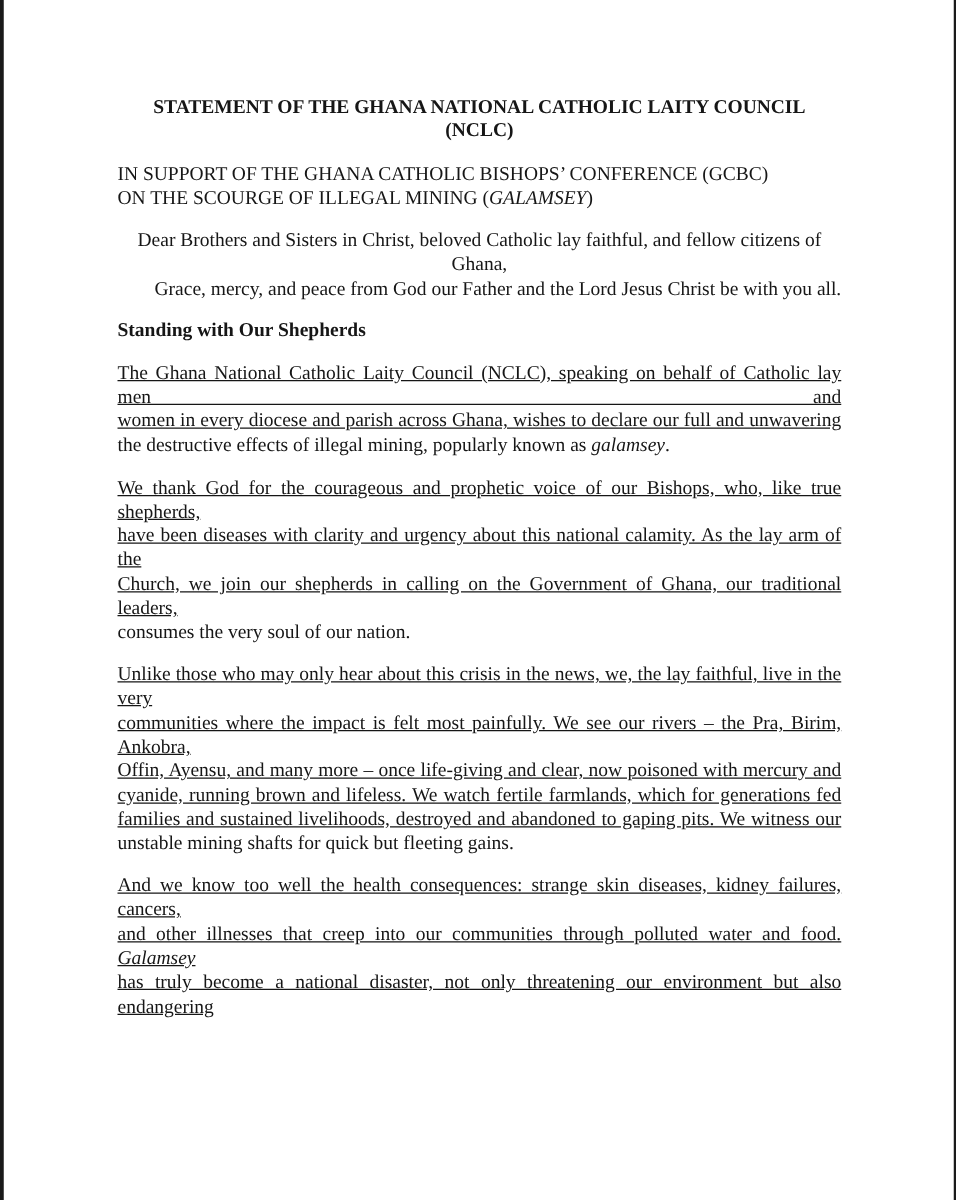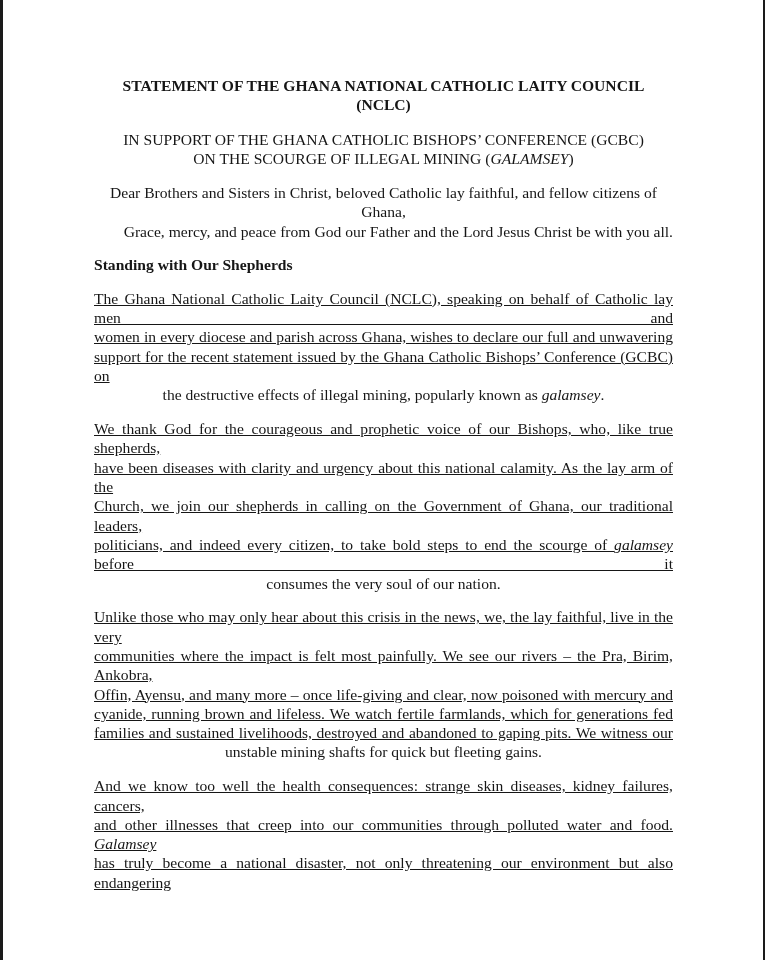--- a/index.html
+++ b/index.html
@@ -22,21 +22,21 @@
   p { margin: 0; text-align: justify; }
   .title { font-weight: bold; margin-bottom: 15px; text-align: center; }
   .subtitle { margin-bottom: 15px; text-align: left; }
   .salute { text-align: center; }
   .grace { margin-bottom: 14px; text-align: right; }
   h2 {
     font-size: 15.6px; font-weight: bold; margin: 0 0 14.5px 0;
     line-height: 19.3px;
   }
   .para { margin-bottom: 14.5px; }
-  .blk { display: block; text-align: center; }
+  .blk { display: block; }
   .just { text-align: justify; text-align-last: justify; text-decoration: underline; }
   em, i { font-style: italic; }
 </style>
 </head>
 <body>
 
 <div class="edge-left"></div>
 <div class="edge-right"></div>
 
 <div class="page">
@@ -49,29 +49,27 @@
   </p>
 
   <p class="salute">Dear Brothers and Sisters in Christ, beloved Catholic lay faithful, and fellow citizens of Ghana,</p>
   <p class="grace">Grace, mercy, and peace from God our Father and the Lord Jesus Christ be with you all.</p>
 
   <h2>Standing with Our Shepherds</h2>
 
   <p class="para">
     <span class="blk just">The Ghana National Catholic Laity Council (NCLC), speaking on behalf of Catholic lay men and</span>
     <span class="blk just">women in every diocese and parish across Ghana, wishes to declare our full and unwavering</span>
-    <span class="blk just">support for the recent statement issued by the Ghana Catholic Bishops’ Conference (GCBC) on</span>
     <span class="blk"><span>the destructive effects of illegal mining, popularly known as </span><i>galamsey</i><span>.</span></span>
   </p>
 
   <p class="para">
     <span class="blk just">We thank God for the courageous and prophetic voice of our Bishops, who, like true shepherds,</span>
     <span class="blk just">have been diseases with clarity and urgency about this national calamity. As the lay arm of the</span>
     <span class="blk just">Church, we join our shepherds in calling on the Government of Ghana, our traditional leaders,</span>
-    <span class="blk just"><span>politicians, and indeed every citizen, to take bold steps to end the scourge of </span><i>galamsey</i><span> before it</span></span>
     <span class="blk">consumes the very soul of our nation.</span>
   </p>
 
 
   <p class="para">
     <span class="blk just">Unlike those who may only hear about this crisis in the news, we, the lay faithful, live in the very</span>
     <span class="blk just">communities where the impact is felt most painfully. We see our rivers – the Pra, Birim, Ankobra,</span>
     <span class="blk just">Offin, Ayensu, and many more – once life-giving and clear, now poisoned with mercury and</span>
     <span class="blk just">cyanide, running brown and lifeless. We watch fertile farmlands, which for generations fed</span>
     <span class="blk just">families and sustained livelihoods, destroyed and abandoned to gaping pits. We witness our</span>

